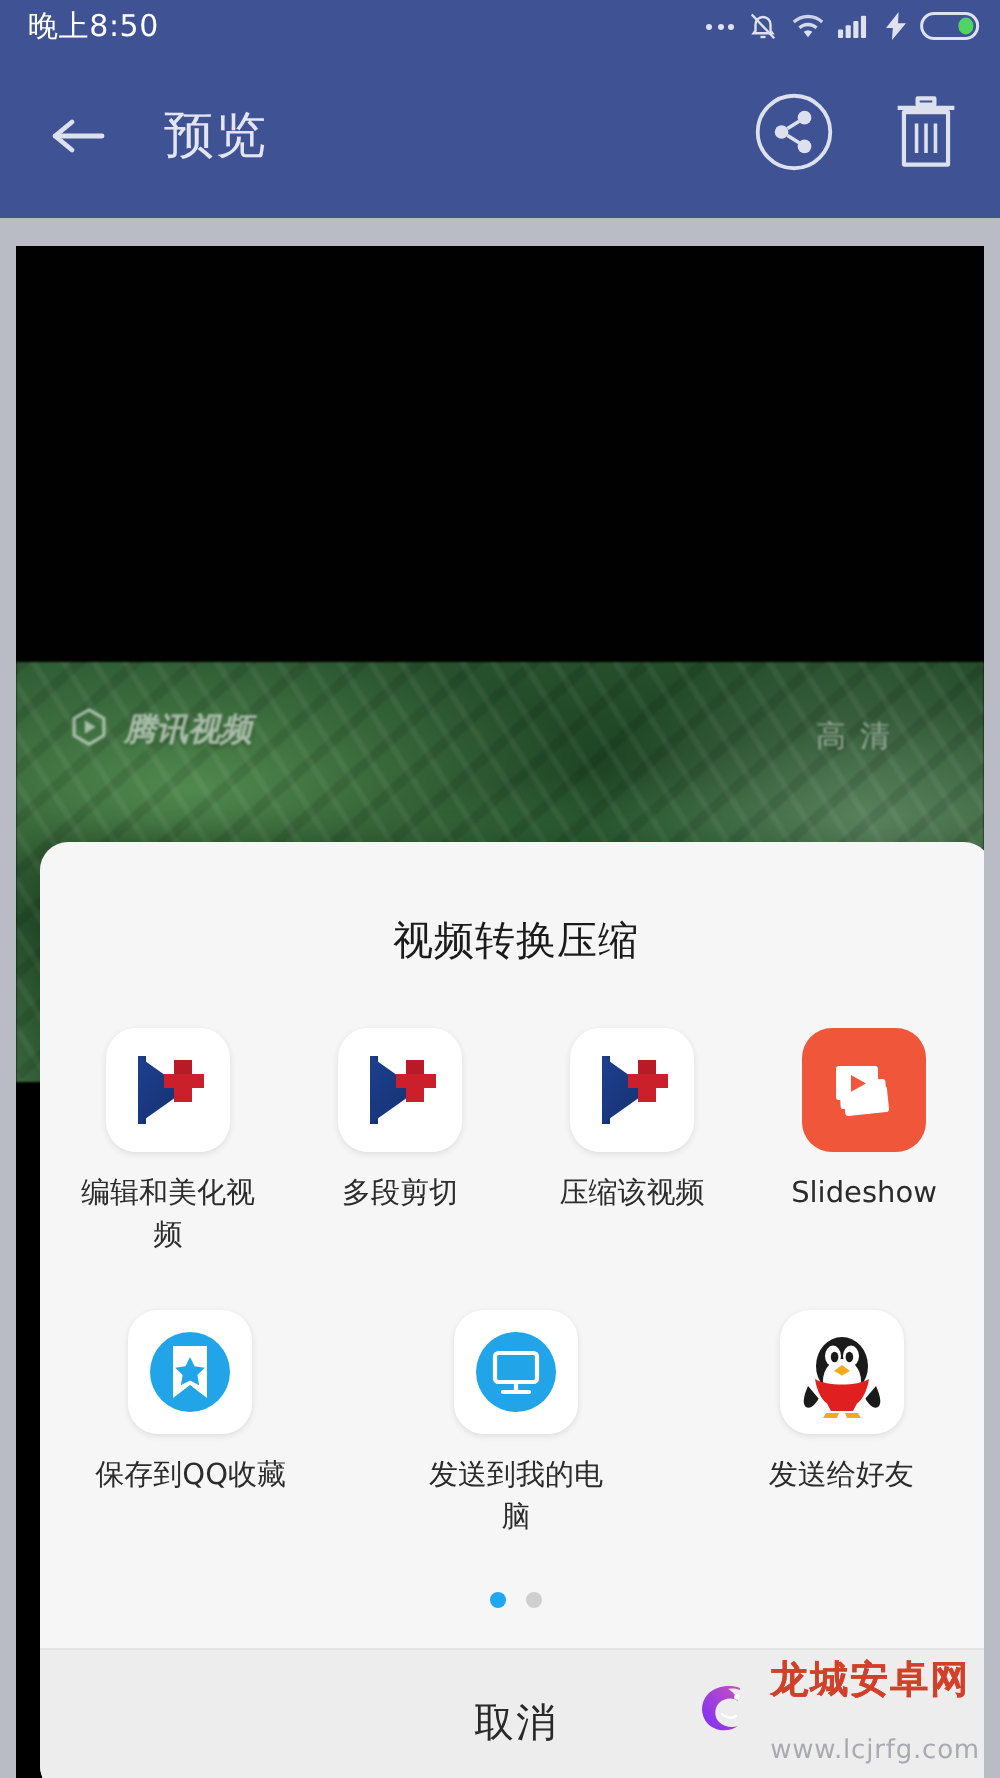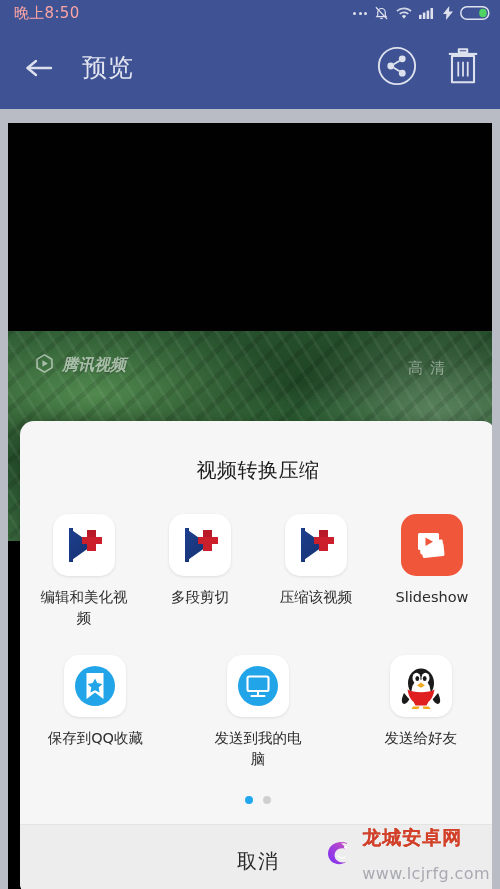--- a/index.html
+++ b/index.html
@@ -18,21 +18,21 @@
 
   
   #statusbar {
     position: absolute; top: 0; left: 0;
     width: 500px; height: 26px;
     background: #3f5293;
     display: flex; align-items: center;
     padding: 0 10px 0 14px;
     color: #e9eaf2;
   }
-  #clock { font-size: 15px; letter-spacing: .3px; color: #fca5a5; }
+  #clock { font-size: 15px; letter-spacing: .3px; color: #ffffff; }
   #sb-icons { margin-left: auto; display: flex; align-items: center; gap: 7px; }
   .sb-ic { display: flex; align-items: center; }
   .dots3 { display: flex; gap: 2.5px; align-items: center; }
   .dots3 i { width: 3px; height: 3px; border-radius: 50%; background: #dfe2ee; display: block; }
 
   
   #appbar {
     position: absolute; top: 26px; left: 0;
     width: 500px; height: 83px;
     background: #3f5293;
@@ -135,21 +135,21 @@
     position: absolute; right: 4px; bottom: 2px; z-index: 9;
     display: flex; align-items: center; gap: 4px;
     padding: 4px 6px;
   }
   #wm-text { display: flex; flex-direction: column; line-height: 1.05; }
   #wm-name {
     font-size: 19px; font-weight: 700; letter-spacing: 1px;
     background: linear-gradient(90deg,#c0392b,#d94f2a,#e2573a);
     -webkit-background-clip: text; background-clip: text; color: #d2402a;
   }
-  #wm-url { font-size: 16px; color: #a9a9b2; letter-spacing: .4px; margin-top: 18px; }
+  #wm-url { font-size: 13px; color: #a9a9b2; letter-spacing: .4px; margin-top: 18px; }
 </style>
 </head>
 <body>
 
 <div id="screen">
 
   <div id="statusbar">
     <div id="clock">晚上8:50</div>
     <div id="sb-icons">
       <span class="sb-ic dots3">

